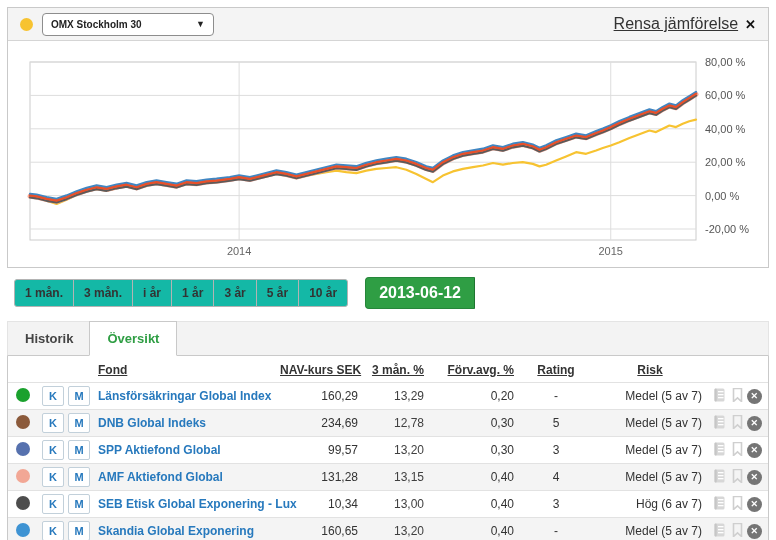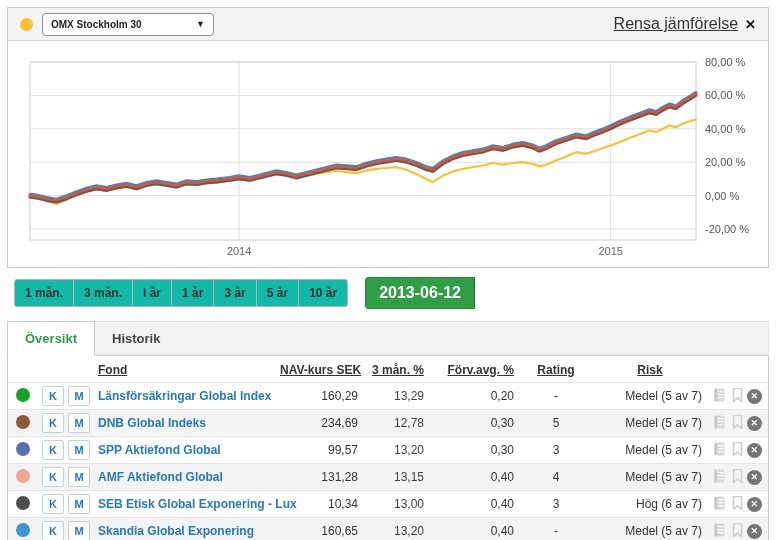--- a/index.html
+++ b/index.html
@@ -123,25 +123,25 @@
         <button class="pbtn">3 år</button>
         <button class="pbtn">5 år</button>
         <button class="pbtn">10 år</button>
       </div>
     <div class="rgroup">
       <button class="rbtn start" style="background: rgb(47, 158, 68);">2013-06-12</button>
     </div>
   </div>
 
   <div class="tabs-row">
+    <div class="tab">
+      <span>Historik</span>
+    </div>
     <div class="tab active">
       <span style="color:#2f9e44">Översikt</span>
-    </div>
-    <div class="tab">
-      <span>Historik</span>
     </div>
   </div>
 
   <div class="table-panel">
     <table>
       <colgroup>
         <col class="c-dot">
           <col class="c-k">
           <col class="c-m">
           <col class="c-name">

